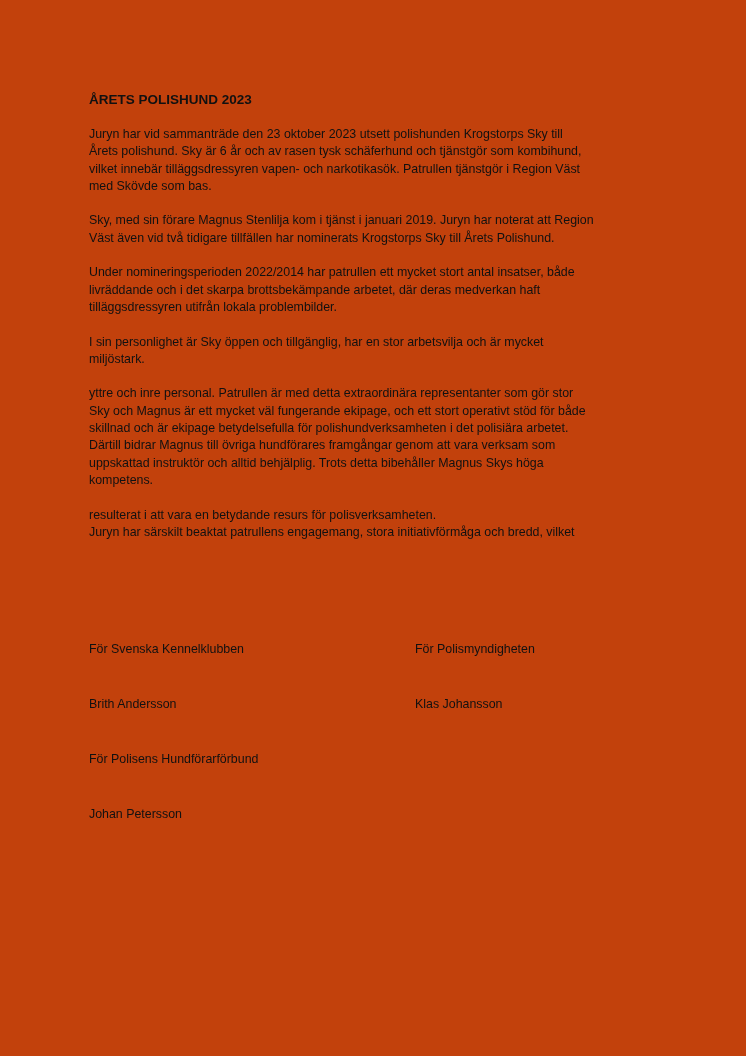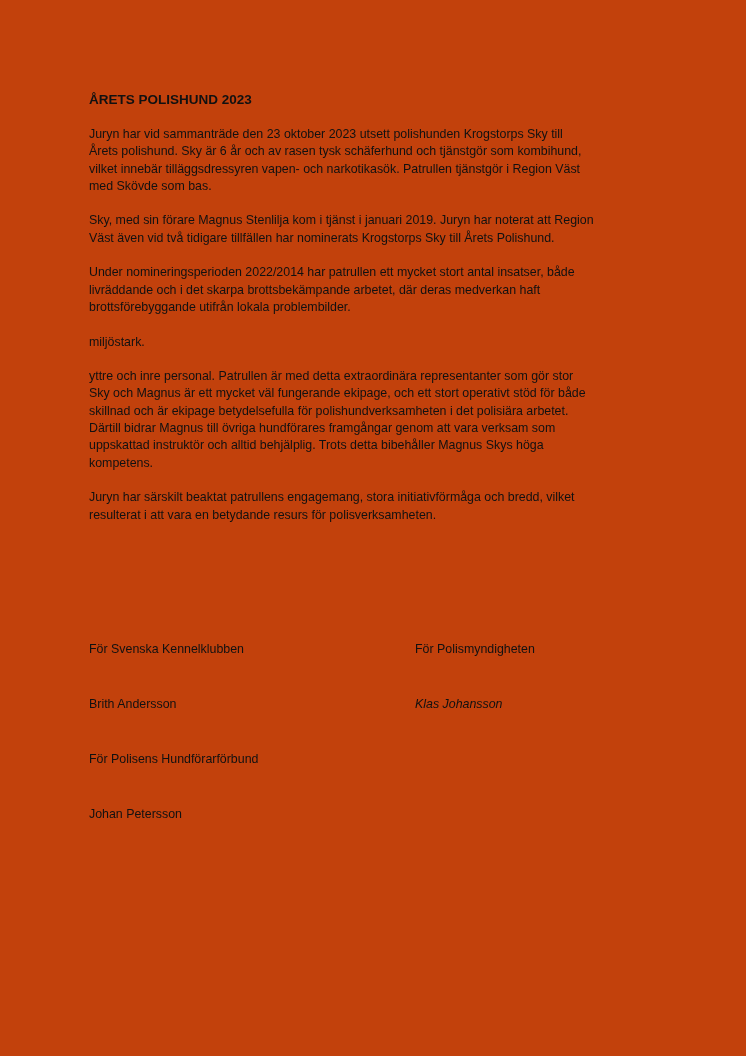--- a/index.html
+++ b/index.html
@@ -66,40 +66,41 @@
       <span class="line">vilket innebär tilläggsdressyren vapen- och narkotikasök. Patrullen tjänstgör i Region Väst</span>
       <span class="line">med Skövde som bas.</span>
     </p>
     <p class="para">
       <span class="line">Sky, med sin förare Magnus Stenlilja kom i tjänst i januari 2019. Juryn har noterat att Region</span>
       <span class="line">Väst även vid två tidigare tillfällen har nominerats Krogstorps Sky till Årets Polishund.</span>
     </p>
     <p class="para">
       <span class="line">Under nomineringsperioden 2022/2014 har patrullen ett mycket stort antal insatser, både</span>
       <span class="line">livräddande och i det skarpa brottsbekämpande arbetet, där deras medverkan haft</span>
-      <span class="line">brottsförebyggande utifrån lokala problembilder.</span>
+      <span class="line">tilläggsdressyren utifrån lokala problembilder.</span>
     </p>
     <p class="para">
+      <span class="line">I sin personlighet är Sky öppen och tillgänglig, har en stor arbetsvilja och är mycket</span>
       <span class="line">miljöstark.</span>
     </p>
     <p class="para">
       <span class="line">yttre och inre personal. Patrullen är med detta extraordinära representanter som gör stor</span>
       <span class="line">Sky och Magnus är ett mycket väl fungerande ekipage, och ett stort operativt stöd för både</span>
       <span class="line">skillnad och är ekipage betydelsefulla för polishundverksamheten i det polisiära arbetet.</span>
       <span class="line">Därtill bidrar Magnus till övriga hundförares framgångar genom att vara verksam som</span>
       <span class="line">uppskattad instruktör och alltid behjälplig. Trots detta bibehåller Magnus Skys höga</span>
       <span class="line">kompetens.</span>
     </p>
     <p class="para">
+      <span class="line">resulterat i att vara en betydande resurs för polisverksamheten.</span>
       <span class="line">Juryn har särskilt beaktat patrullens engagemang, stora initiativförmåga och bredd, vilket</span>
-      <span class="line">resulterat i att vara en betydande resurs för polisverksamheten.</span>
     </p>
   </div>
 
   <div class="sig" style="left:89px; top:641px;">För Svenska Kennelklubben</div>
   <div class="sig" style="left:415px; top:641px;">För Polismyndigheten</div>
 
   <div class="sig" style="left:89px; top:696px;text-align:right;">Brith Andersson</div>
-  <div class="sig" style="left:415px; top:696px;font-style:italic;">Klas Johansson</div>
+  <div class="sig" style="left:415px; top:696px;">Klas Johansson</div>
 
   <div class="sig" style="left:89px; top:751px;">För Polisens Hundförarförbund</div>
   <div class="sig" style="left:89px; top:806px;">Johan Petersson</div>
 </div>
 
 </body></html>

